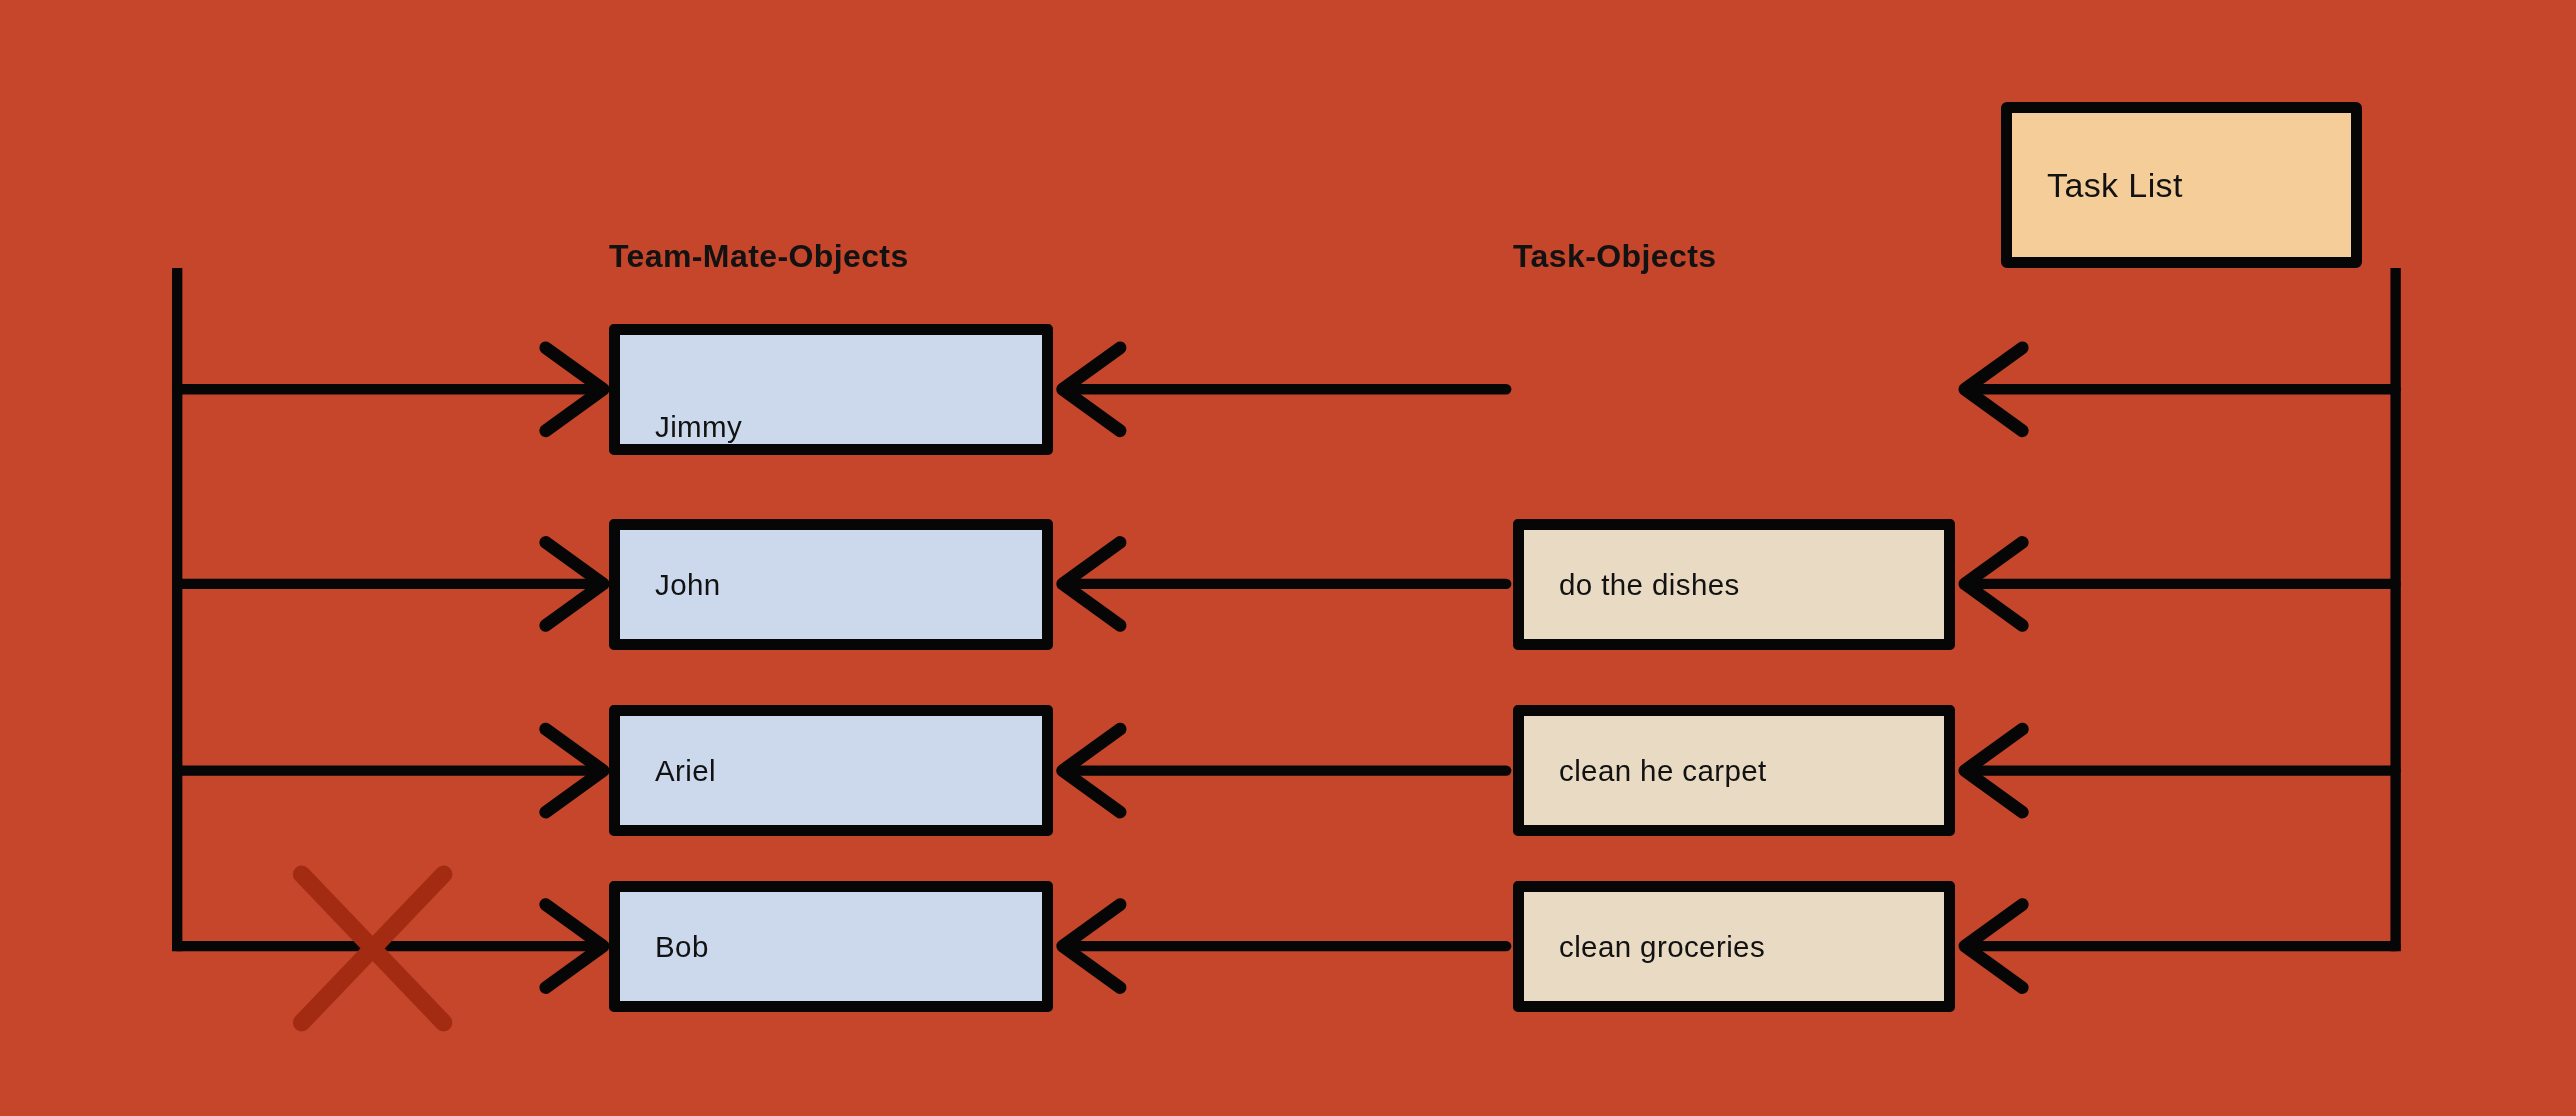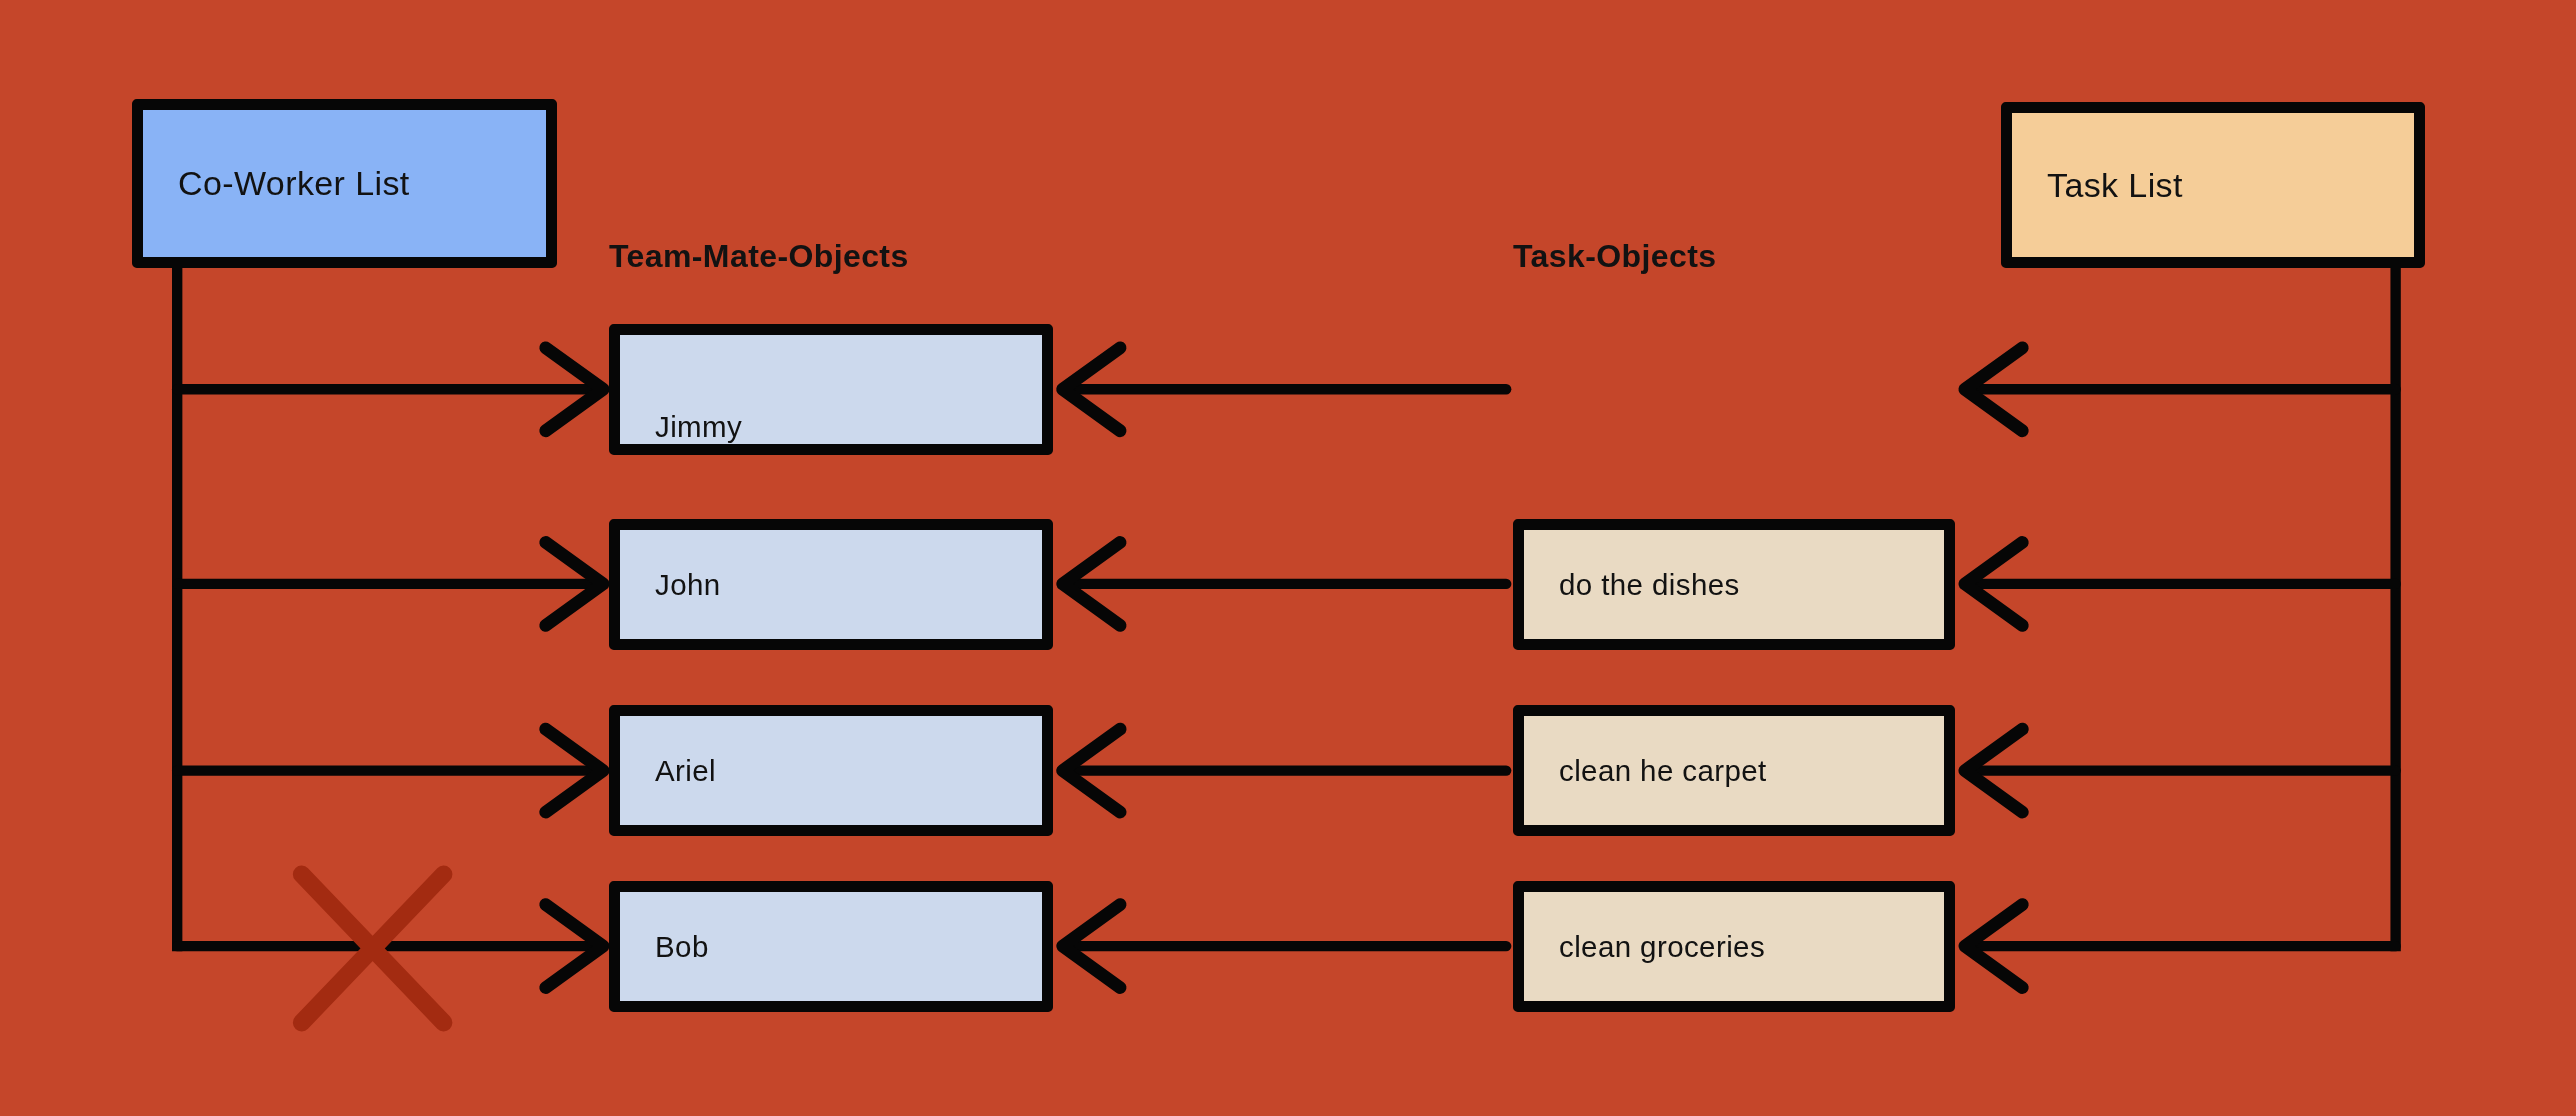--- a/index.html
+++ b/index.html
@@ -67,23 +67,24 @@
     letter-spacing: 0.4px;
   }
   .box--coworker {
     left: 132px; top: 99px;
     width: 425px; height: 169px;
     background: var(--coworker-fill);
     font-size: 34px;
   }
   .box--tasklist {
     left: 2001px; top: 102px;
-    width: 424px; height: 166px;
+    width: 361px; height: 166px;
     background: var(--tasklist-fill);
     font-size: 34px;
+    border-radius: 6px;
   }
   .box--teammate {
     left: 609px;
     width: 444px; height: 131px;
     background: var(--teammate-fill);
     font-size: 29.5px;
   }
   .box--task {
     left: 1513px;
     width: 442px; height: 131px;
@@ -167,23 +168,20 @@
       <line class="line" x1="3003" y1="1186" x2="2470" y2="1186"></line>
       <polyline class="arrowhead" points="2535,1134 2463,1186 2535,1238"></polyline>
     </g>
 
     <g>
       <line class="xstroke" x1="378" y1="1096" x2="556" y2="1282"></line>
       <line class="xstroke" x1="556" y1="1096" x2="378" y2="1282"></line>
     </g>
   </svg>
 
-  <div class="box box--coworker">
-    <span>Co-Worker List</span>
-  </div>
 
   <div class="box box--tasklist">
     <span>Task List</span>
   </div>
 
   <div class="col-label col-label--teammates">Team-Mate-Objects</div>
   <div class="col-label col-label--tasks">Task-Objects</div>
 
   <div class="box box--teammate row-0">
     <span>Jimmy</span>

